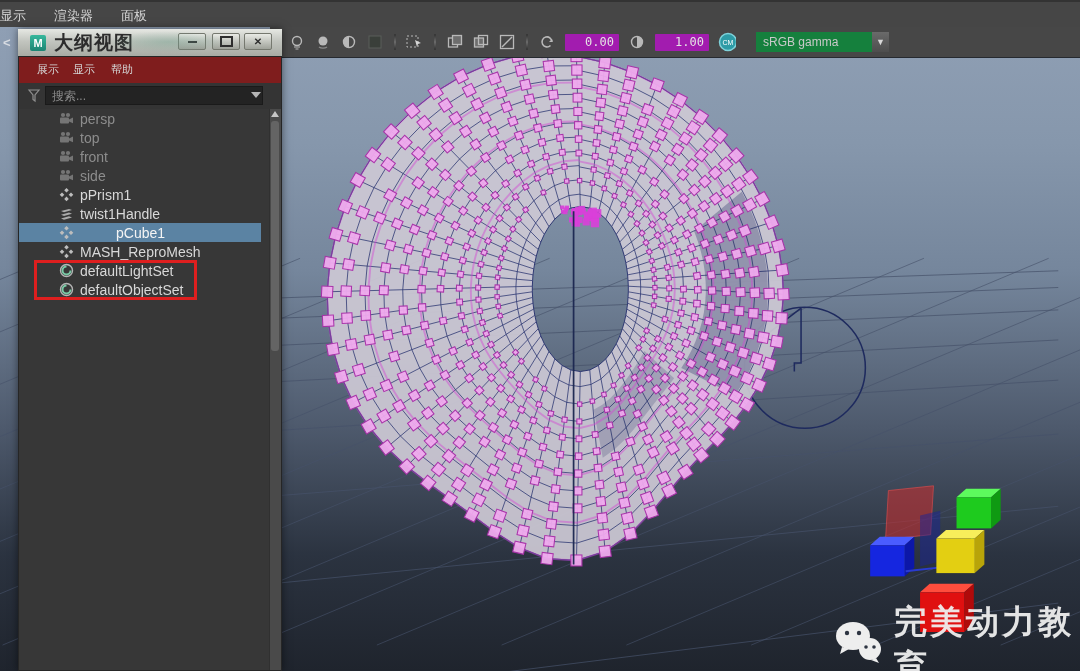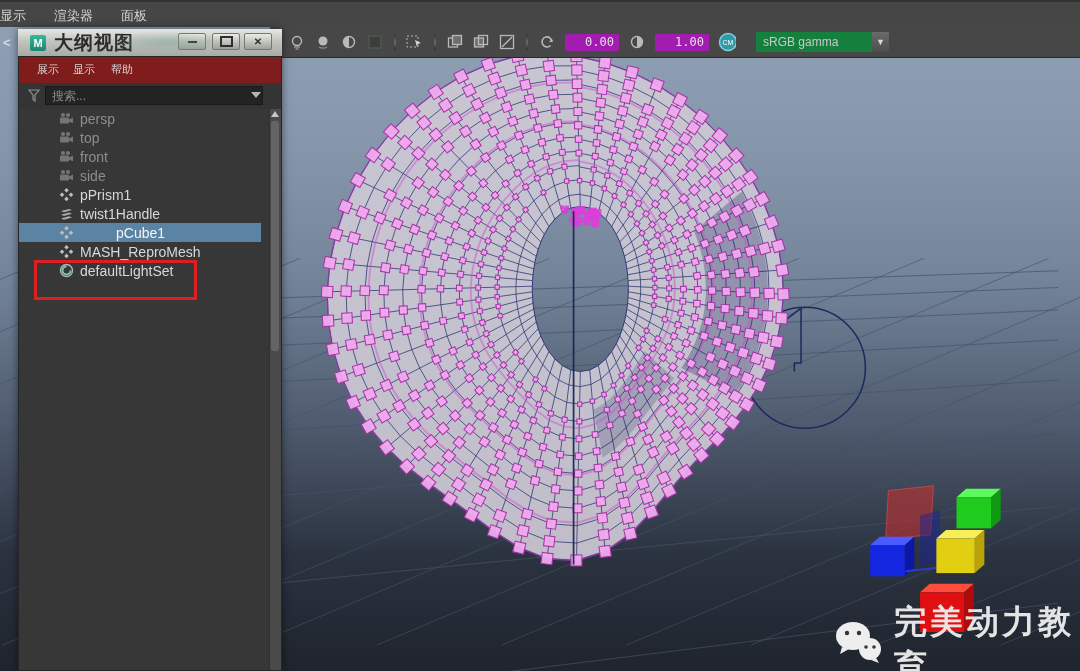--- a/index.html
+++ b/index.html
@@ -935,20 +935,29 @@
           </div>
           <div class="ol-row">
             <span class="row-ic">
               <svg width="15" height="15">
                 <circle cx="7.5" cy="7.5" r="6" fill="none" stroke="#b5b5b5" stroke-width="1.4"></circle>
                 <path d="M7.5 3.5a4 4 0 104 4" fill="none" stroke="#79c9a5" stroke-width="2"></path>
               </svg>
             </span>
             <span>defaultLightSet</span>
           </div>
+          <div class="ol-row">
+            <span class="row-ic">
+              <svg width="15" height="15">
+                <circle cx="7.5" cy="7.5" r="6" fill="none" stroke="#b5b5b5" stroke-width="1.4"></circle>
+                <path d="M7.5 3.5a4 4 0 104 4" fill="none" stroke="#79c9a5" stroke-width="2"></path>
+              </svg>
+            </span>
+            <span>defaultObjectSet</span>
+          </div>
         </div>
       <div id="ol-scroll">
         <div id="scroll-up"></div>
         <div id="scroll-thumb"></div>
       </div>
       <div id="annotation-box"></div>
     </div>
   </div>
 </div>
 

